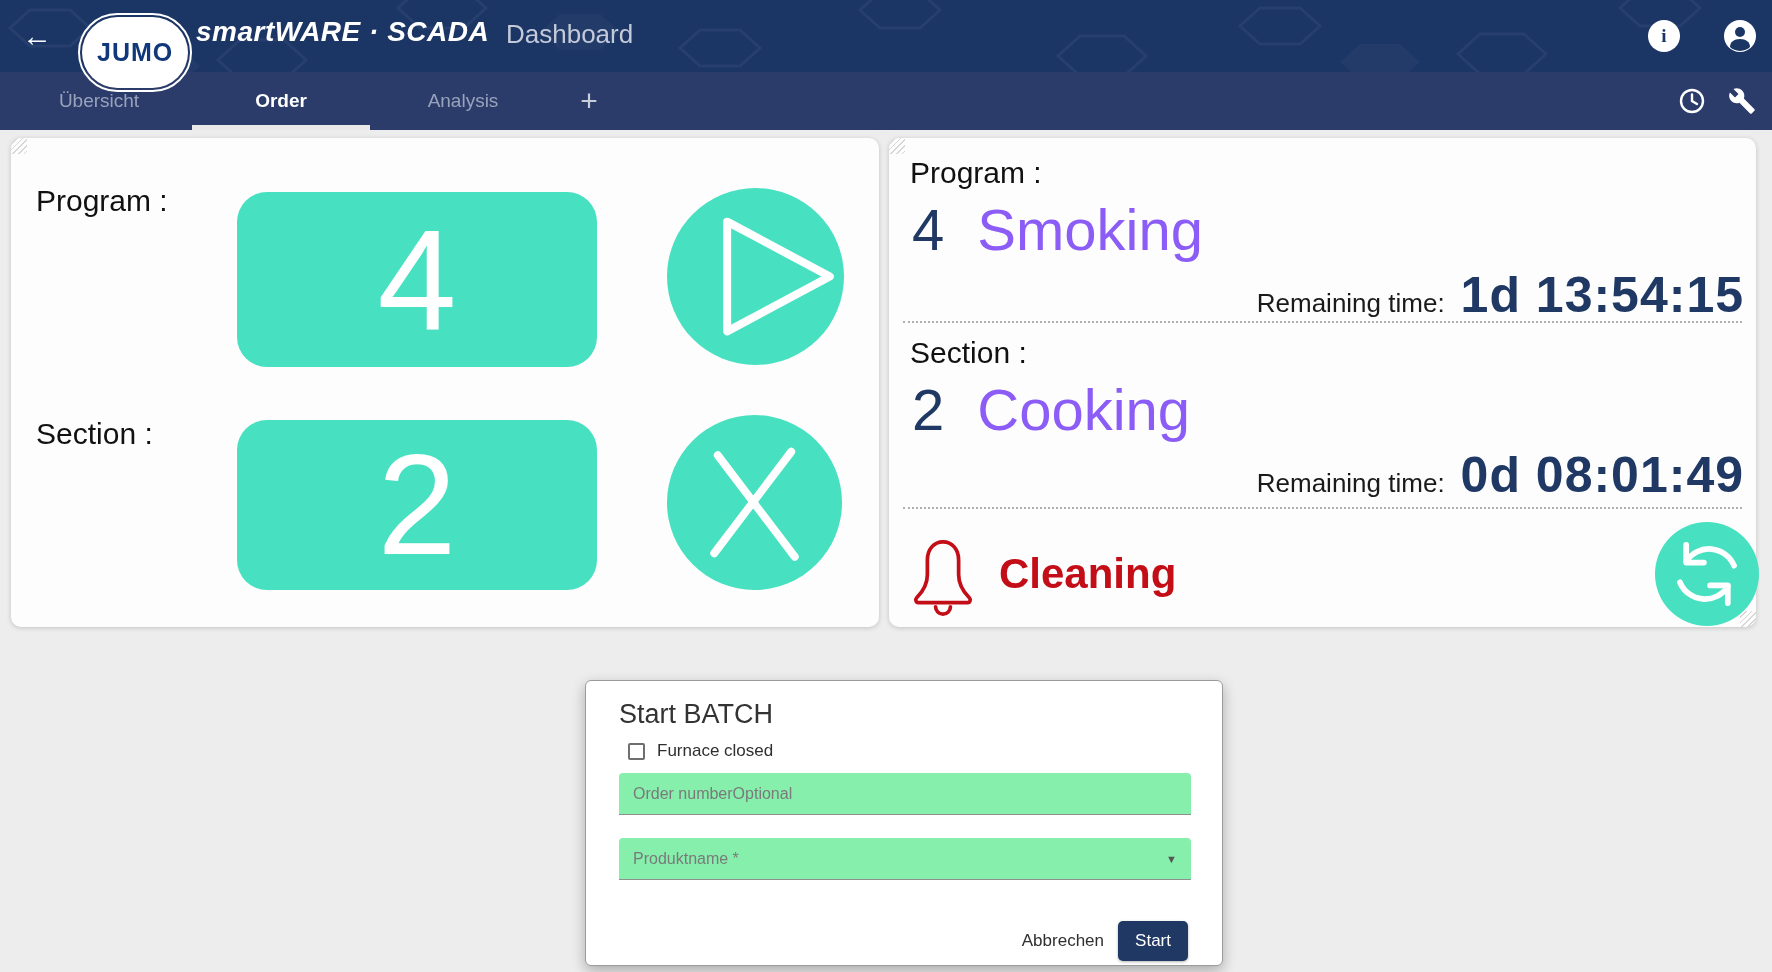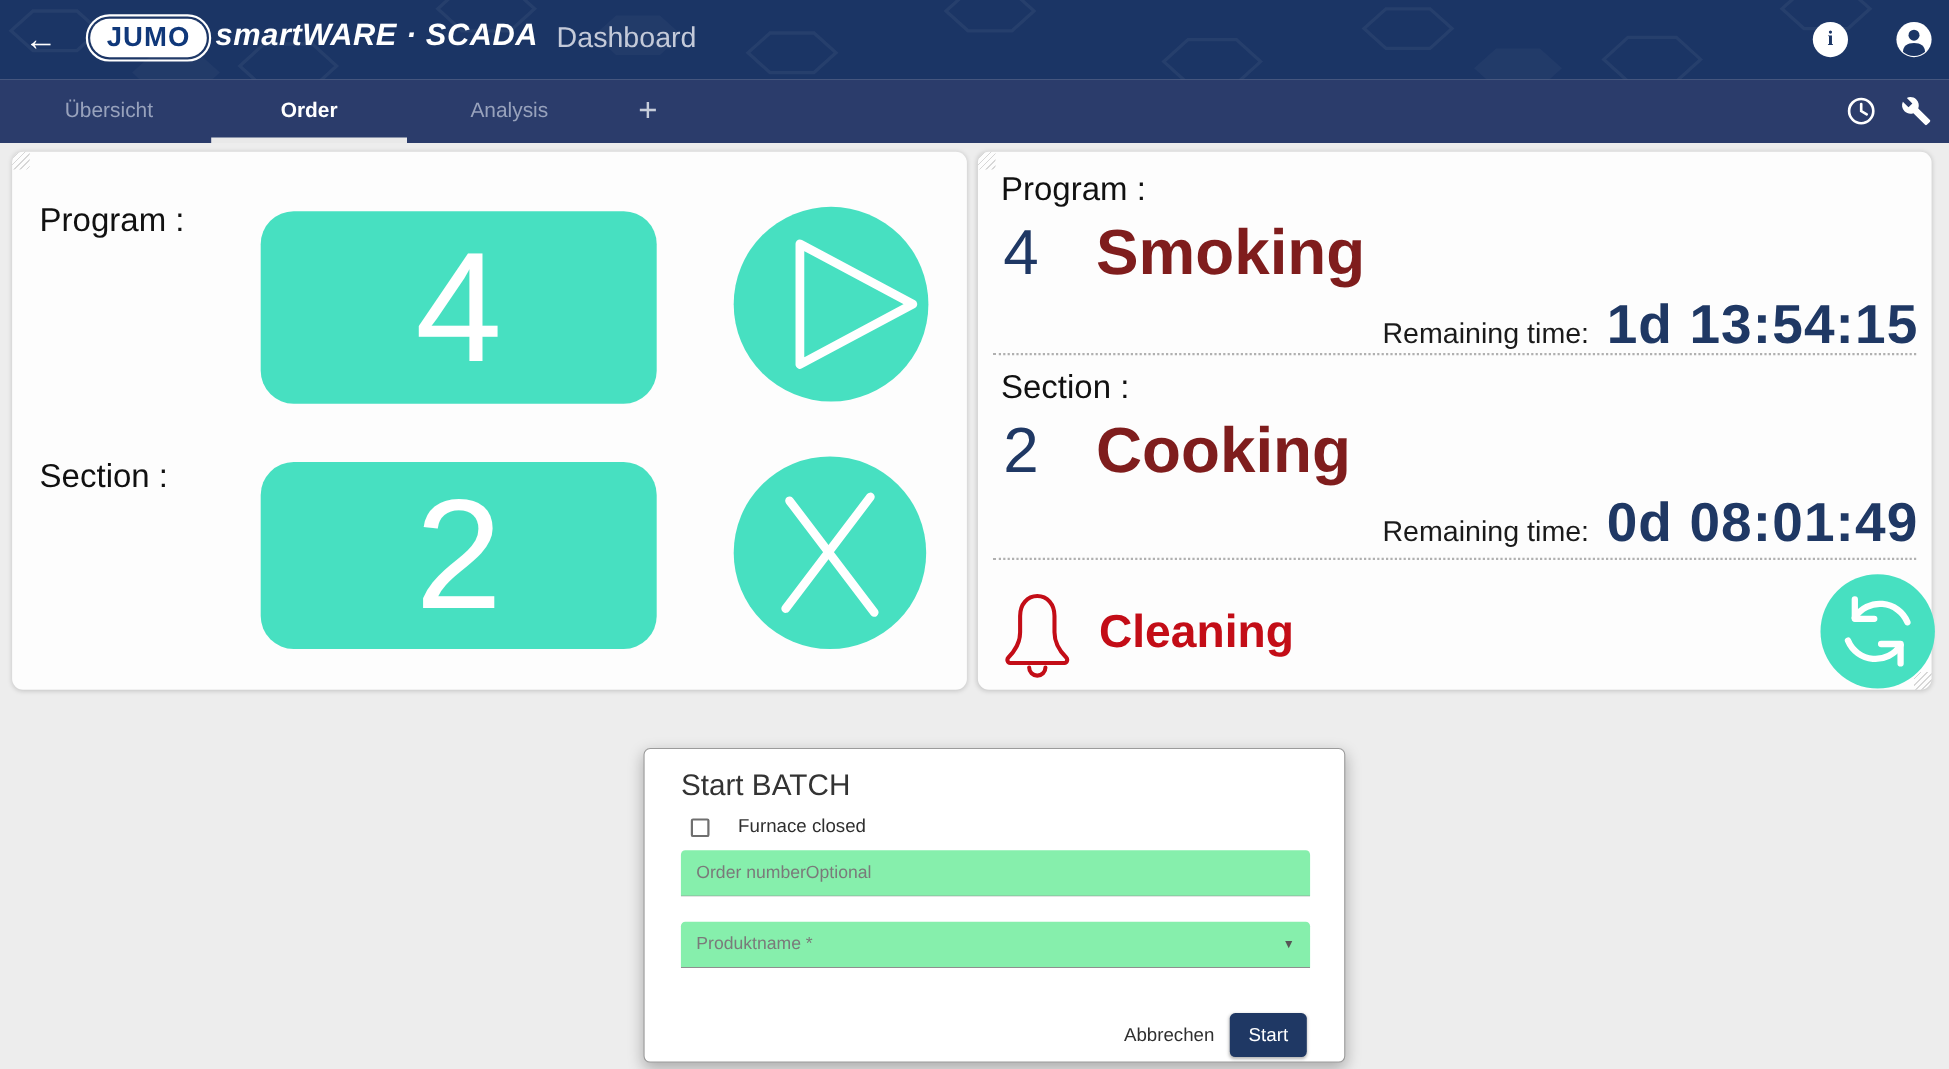--- a/index.html
+++ b/index.html
@@ -6,21 +6,21 @@
   html,body { background:#dcdcdc; }
   body { font-family:"Liberation Sans","DejaVu Sans",sans-serif; }
   .stage { position:relative; width:1772px; height:972px; background:#ededed; overflow:hidden; }
 
   
   .topbar { position:absolute; left:0; top:0; width:1772px; height:72px; background:#1b3565; z-index:5; }
   .hexpattern { position:absolute; inset:0; width:100%; height:100%; pointer-events:none; }
   .back-arrow { position:absolute; left:18px; top:17px; width:38px; height:38px; color:#fff; font-size:30px;
                 line-height:38px; text-align:center; cursor:pointer; }
   .logo-outer { position:absolute; left:78px; top:13px; border:2px solid #fff; border-radius:999px; padding:2px; }
-  .logo-inner { background:#fff; border-radius:999px; padding:3px 15px; }
+  .logo-inner { background:#fff; border-radius:999px; padding:21px 15px; }
   .logo-text { color:#10387a; font-weight:800; font-size:25px; letter-spacing:1px; font-family:"Liberation Sans",sans-serif; }
   .brand { position:absolute; left:196px; top:16px; color:#fff; font-size:28px; font-style:italic; font-weight:700; letter-spacing:.5px; }
   .page-title { position:absolute; left:492px; top:19px; color:#c4cad9; font-size:26px; font-weight:400;margin-left:14px; }
   .icon-circle { position:absolute; top:20px; width:32px; height:32px; border-radius:50%; background:#fff; cursor:pointer; }
   .info-icon { left:1648px; text-align:center; }
   .info-icon span { color:#1b3565; font-weight:800; font-size:19px; line-height:32px; font-family:"Liberation Serif",serif; }
   .account-icon { left:1724px; }
 
   
   .tabbar { position:absolute; left:0; top:72px; width:1772px; height:58px; background:#2b3c6b; z-index:4; display:flex; align-items:stretch; padding-left:8px; }
@@ -46,35 +46,35 @@
   
   .num-box { position:absolute; left:226px; width:360px; height:175px; background:#47e0c1; border-radius:30px;
              display:flex; align-items:center; justify-content:center; cursor:pointer; }
   .num-box span { color:#fff; font-size:142px; font-weight:100; line-height:1; }
   .circle-btn { position:absolute; left:656px; width:177px; height:177px; border-radius:50%; background:#47e0c1; cursor:pointer; }
   .circle-btn svg { width:100%; height:100%; display:block; }
 
   
   .big-row { position:absolute; left:23px; display:flex; align-items:baseline; }
   .big-num { color:#1f3864; font-size:58px; font-weight:500; }
-  .big-name { color:#7f1d1d; font-size:58px; font-weight:700; margin-left:52px; }
+  .big-name { color:#8b5cf6; font-size:58px; font-weight:400; margin-left:33px; }
   .remain-row { position:absolute; right:12px; display:flex; align-items:baseline; }
   .remain-label { color:#1a1a1a; font-size:26px; margin-right:16px;margin-left:48px; }
   .remain-value { color:#1f3864; font-size:50px; font-weight:600; letter-spacing:1px; }
   .dotted { position:absolute; left:14px; right:14px; border-top:2px dotted #b0b0b0; }
   .alarm-bell { position:absolute; left:17px; top:398px; width:74px; height:84px; }
   .alarm-text { position:absolute; left:110px; top:412px; color:#c30d17; font-size:42px; font-weight:600; }
   .sync-btn { position:absolute; left:766px; top:384px; width:104px; height:104px; border-radius:50%; background:#47e0c1; cursor:pointer; }
   .sync-btn svg { width:100%; height:100%; display:block; }
 
   
   .dialog { position:absolute; left:585px; top:680px; width:638px; height:286px; background:#fff;
             border:1px solid #9b9b9b; border-radius:6px; box-shadow:0 5px 14px rgba(0,0,0,.28); z-index:6; }
   .dialog-title { position:absolute; left:33px; top:18px; color:#333; font-size:27px; font-weight:500; }
-  .check-row { position:absolute; left:42px; top:60px; display:flex; align-items:flex-end; cursor:pointer;gap:14px; }
+  .check-row { position:absolute; left:42px; top:60px; display:flex; align-items:center; cursor:pointer; }
   .checkbox { appearance:none; -webkit-appearance:none; width:17px; height:17px; border:2px solid #6f6f6f; border-radius:2px; background:#fff; cursor:pointer; }
   .check-label { margin-left:12px; color:#2f2f2f; font-size:17px; }
   .field { position:absolute; left:33px; width:572px; height:42px; background:#86efac; border:none;
            border-bottom:1px solid #8f8f8f; border-radius:4px 4px 0 0; font-size:16px; color:#333; padding:0 14px;
            font-family:"Liberation Sans",sans-serif; }
   .field::placeholder { color:#7a7a7a; opacity:1; }
   .field-order { top:92px; }
   .select-field { top:157px; display:flex; align-items:center; justify-content:space-between; cursor:pointer; }
   .select-label { color:#7a7a7a; font-size:16px; }
   .select-arrow { color:#565656; font-size:11px; }

